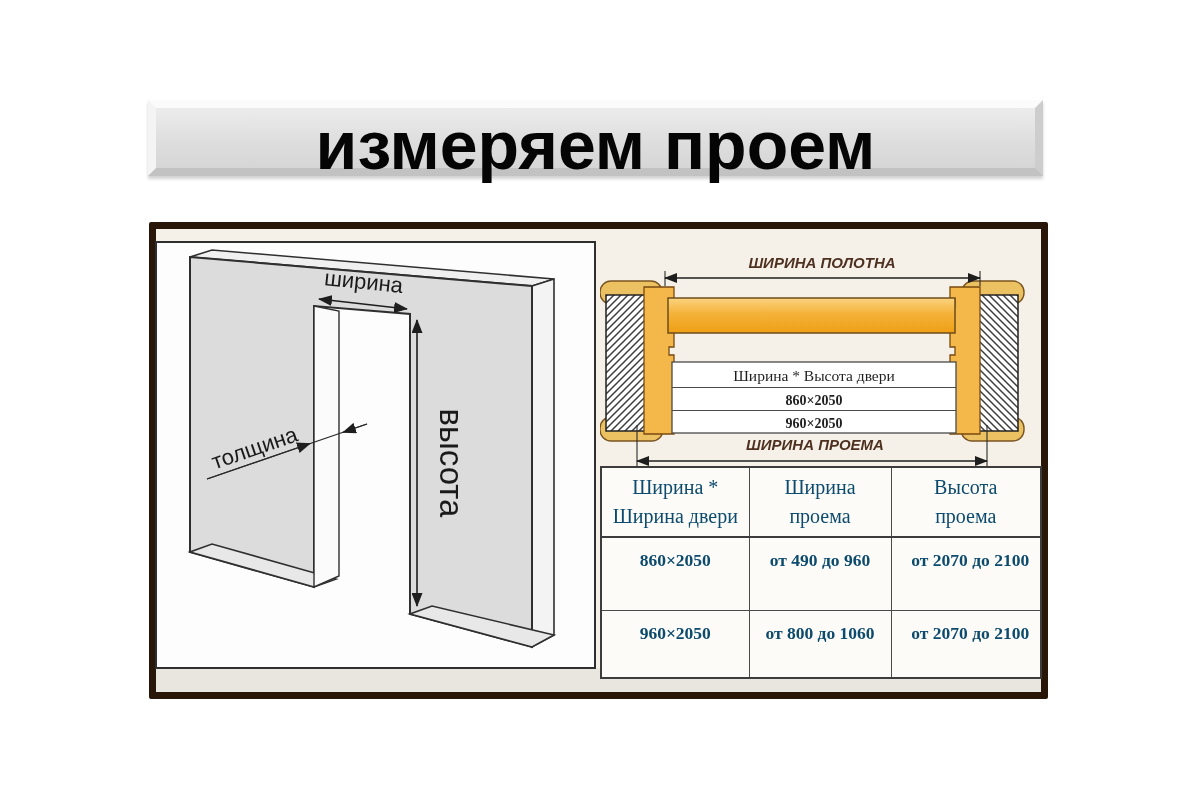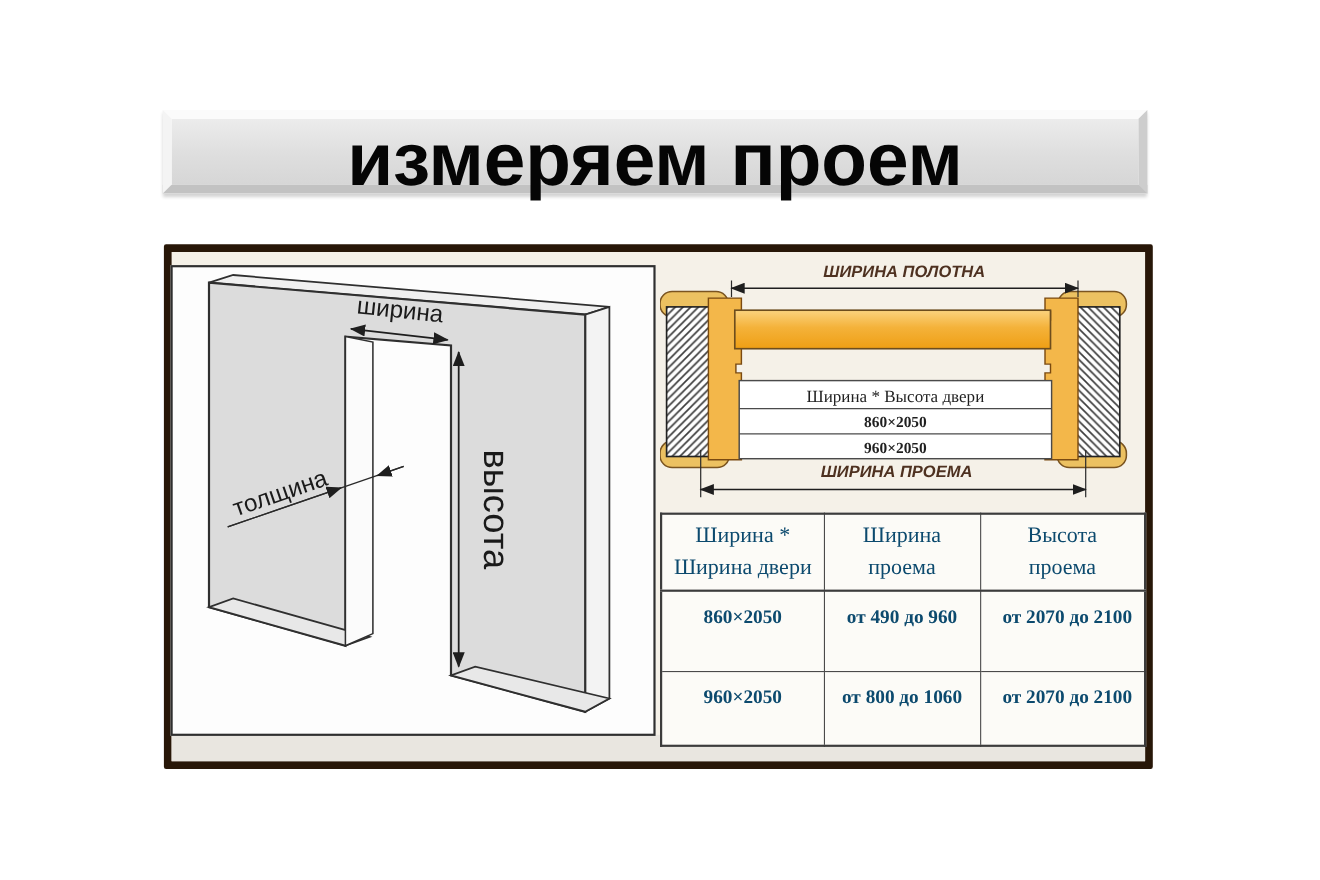--- a/index.html
+++ b/index.html
@@ -24,21 +24,21 @@
     position:absolute;left:149px;top:222px;width:899px;height:477px;box-sizing:border-box;
     border:7px solid #281708;background:#f5f1e8;border-radius:2px;
   }
   .panel-inner{position:absolute;left:0;top:0;right:0;bottom:0;}
   .bottom-strip{position:absolute;left:0;right:0;bottom:0;height:24px;background:#e9e6e0;}
   .left-box{
     position:absolute;left:-1px;top:12px;width:441px;height:428px;box-sizing:border-box;
     background:#fdfdfd;border:2px solid #2f2f2f;
   }
   .left-box svg{display:block;width:100%;height:100%;}
-  .cross-wrap{position:absolute;left:444px;top:8px;width:446px;height:222px;}
+  .cross-wrap{position:absolute;left:444px;top:24px;width:446px;height:222px;}
   .cross-wrap svg{display:block;width:100%;height:100%;}
   
   .size-table-wrap{position:absolute;left:444px;top:237px;width:440px;}
   table.size{
     border-collapse:collapse;table-layout:fixed;width:440px;background:#fcfbf7;
     border:2px solid #3c3c3c;
   }
   table.size th,table.size td{
     border:1.5px solid #4a4a4a;text-align:center;
     font-family:"Liberation Serif",serif;color:#0c4a6e;

